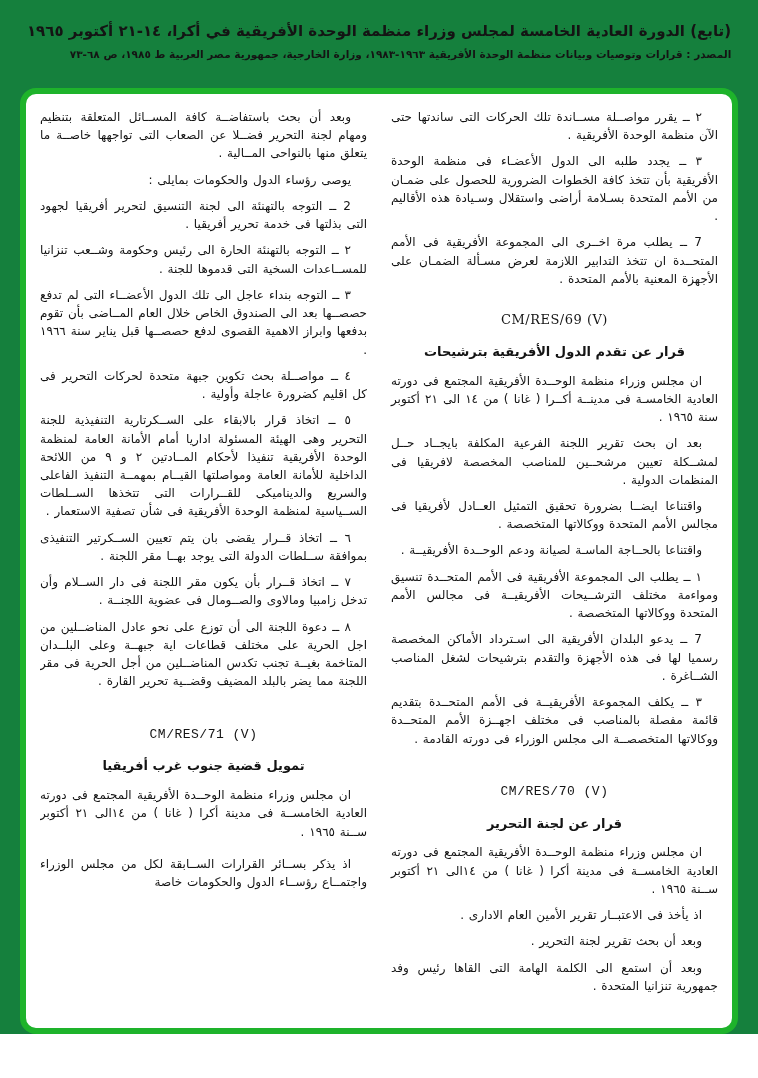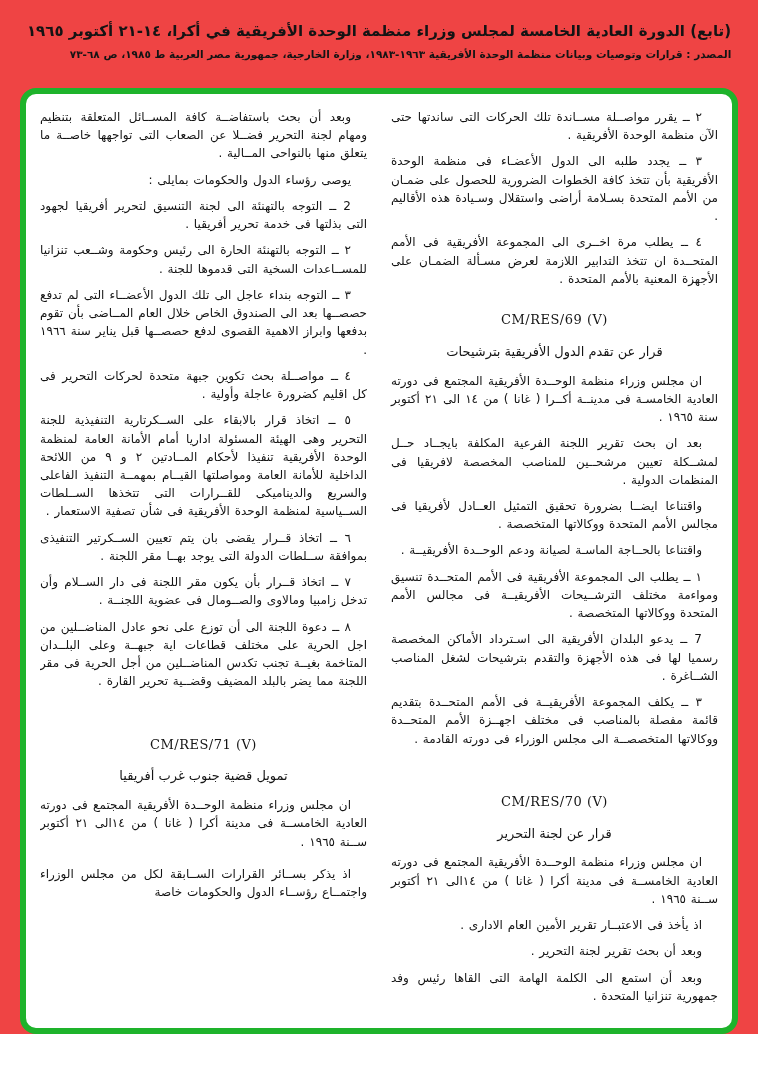--- a/index.html
+++ b/index.html
@@ -1,20 +1,20 @@
 <!DOCTYPE html>
 <html lang="ar"><head>
 <meta charset="utf-8">
 <style>
   html, body { margin: 0; padding: 0; background: #ffffff; }
   .page {
     position: relative;
     width: 758px;
     height: 1034px;
-    background: #ef4444;
+    background: #15803d;
     overflow: hidden;
     font-family: "DejaVu Sans", sans-serif;
     color: #141414;
   }
   
   .header {
     position: absolute;
     top: 22px; left: 0; right: 0;
     text-align: center;
     direction: rtl;
@@ -64,26 +64,26 @@
   .res-label {
     direction: ltr;
     text-align: center;
     font-family: "DejaVu Serif", serif;
     font-size: 13px;
     letter-spacing: 0.5px;
     margin: 22px 0 12px 0;
   }
   .res-heading {
     text-align: center;
-    font-weight: normal;
+    font-weight: bold;
     font-size: 13px;
     margin: 0 0 10px 0;
     text-indent: 0;
   }
-  .mt-lg { margin-top: 44px; }
+  .mt-lg { margin-top: 34px; font-family: Liberation Mono, monospace; }
   .mt-md { margin-top: 14px; }
   .para b { font-weight: normal; }
   
   .page-number {
     position: absolute;
     top: 1040px; left: 0; right: 0;
     text-align: center;
     font-size: 13px;
     font-weight: bold;
     direction: rtl;
@@ -99,21 +99,21 @@
     <div class="header-source">المصدر : قرارات وتوصيات وبيانات منظمة الوحدة الأفريقية ١٩٦٣-١٩٨٣، وزارة الخارجية، جمهورية مصر العربية ط ١٩٨٥، ص ٦٨-٧٣</div>
   </div>
 
   <div class="frame"></div>
 
   <div class="content">
 
     <div class="col">
       <p class="para">٢ ــ يقرر مواصــلة مســاندة تلك الحركات التى ساندتها حتى الآن منظمة الوحدة الأفريقية .</p>
       <p class="para">٣ ــ يجدد طلبه الى الدول الأعضـاء فى منظمة الوحدة الأفريقية بأن تتخذ كافة الخطوات الضرورية للحصول على ضمـان من الأمم المتحدة بسـلامة أراضى واستقلال وسـيادة هذه الأقاليم .</p>
-      <p class="para">٤ ــ يطلب مرة اخــرى الى المجموعة الأفريقية فى الأمم المتحــدة ان تتخذ التدابير اللازمة لعرض مسـألة الضمـان على الأجهزة المعنية بالأمم المتحدة .</p>
+      <p class="para">7 ــ يطلب مرة اخــرى الى المجموعة الأفريقية فى الأمم المتحــدة ان تتخذ التدابير اللازمة لعرض مسـألة الضمـان على الأجهزة المعنية بالأمم المتحدة .</p>
       <p class="res-label">CM/RES/69 (V)</p>
       <p class="res-heading">قرار عن تقدم الدول الأفريقية بترشيحات</p>
       <p class="para">ان مجلس وزراء منظمة الوحــدة الأفريقية المجتمع فى دورته العادية الخامسـة فى مدينــة أكــرا ( غانا ) من ١٤ الى ٢١ أكتوبر سنة ١٩٦٥ .</p>
       <p class="para">بعد ان بحث تقرير اللجنة الفرعية المكلفة بايجــاد حــل لمشــكلة تعيين مرشحــين للمناصب المخصصة لافريقيا فى المنظمات الدولية .</p>
       <p class="para">واقتناعا ايضــا بضرورة تحقيق التمثيل العــادل لأفريقيا فى مجالس الأمم المتحدة ووكالاتها المتخصصة .</p>
       <p class="para">واقتناعا بالحــاجة الماسـة لصيانة ودعم الوحــدة الأفريقيــة .</p>
       <p class="para">١ ــ يطلب الى المجموعة الأفريقية فى الأمم المتحــدة تنسيق ومواءمة مختلف الترشــيحات الأفريقيــة فى مجالس الأمم المتحدة ووكالاتها المتخصصة .</p>
       <p class="para">7 ــ يدعو البلدان الأفريقية الى اسـترداد الأماكن المخصصة رسميا لها فى هذه الأجهزة والتقدم بترشيحات لشغل المناصب الشــاغرة .</p>
       <p class="para">٣ ــ يكلف المجموعة الأفريقيــة فى الأمم المتحــدة بتقديم قائمة مفصلة بالمناصب فى مختلف اجهــزة الأمم المتحــدة ووكالاتها المتخصصــة الى مجلس الوزراء فى دورته القادمة .</p>
       <p class="res-label mt-lg">CM/RES/70 (V)</p>

